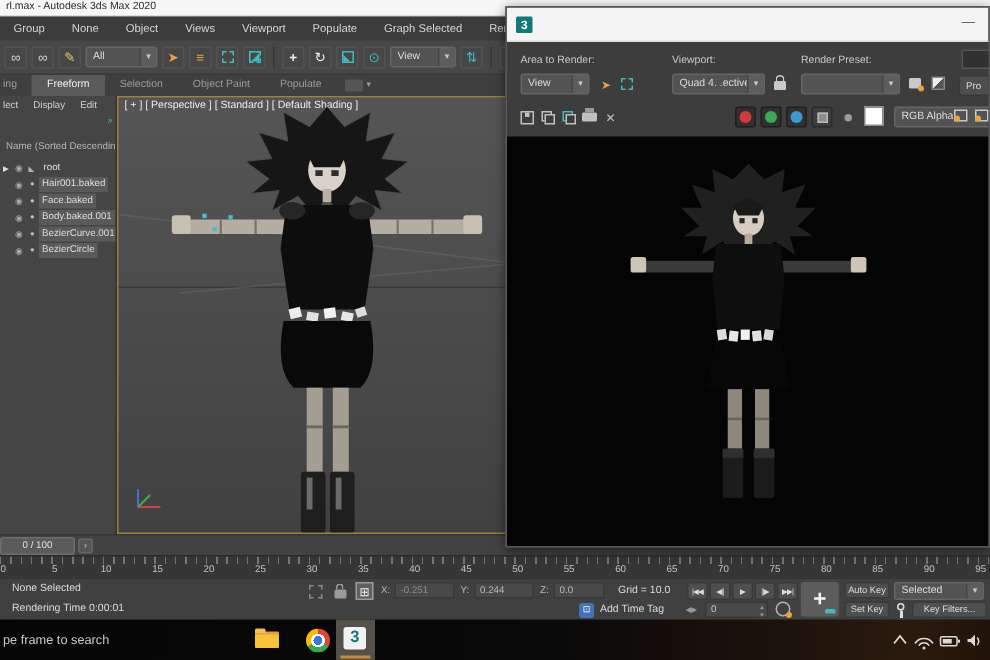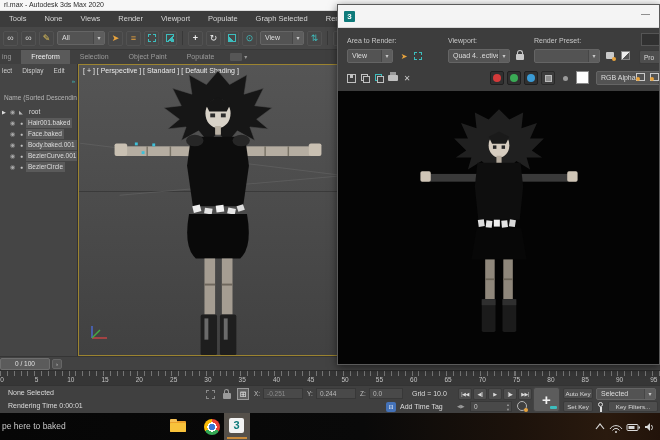--- a/index.html
+++ b/index.html
@@ -88,24 +88,24 @@
 <body>
 
 <div id="screen">
 
   <div class="titlebar">
     <span>rl.max - Autodesk 3ds Max 2020</span>
   </div>
 
   <div class="menubar">
 
-  <span class="menu-item">Tools</span>
+  <span class="menu-item">Group</span>
       <span class="menu-item">None</span>
+      <span class="menu-item">Object</span>
       <span class="menu-item">Views</span>
-      <span class="menu-item">Render</span>
       <span class="menu-item">Viewport</span>
       <span class="menu-item">Populate</span>
       <span class="menu-item">Graph Selected</span>
       <span class="menu-item">Rendering</span>
       <span class="menu-item">Civi</span>
     </div>
 
   <div class="toolbar">
     <span class="chip" style="color:#cfcfcf">∞</span>
     <span class="chip" style="color:#cfcfcf">∞</span>
@@ -450,21 +450,21 @@
     </span>
     <span class="btn" style="left:563px;top:15px;width:30px;height:11px">Set Key</span>
     <span style="position:absolute;left:597px;top:16px;width:8px;height:10px">
       <span style="position:absolute;top:0;left:1px;width:5px;height:5px;border:1px solid #e0e0e0;border-radius:50%"></span>
       <span style="position:absolute;top:5px;left:3px;width:1.5px;height:5px;background:#e0e0e0"></span>
     </span>
     <span class="btn" style="left:608px;top:15px;width:50px;height:11px">Key Filters...</span>
   </div>
 
   <div class="taskbar">
-    <span class="tb-search">pe here to baked</span>
+    <span class="tb-search">pe frame to search</span>
   </div>
   <span class="folder">
       <span class="tab"></span>
       <span class="front"></span>
     </span>
   <span class="chrome"></span>
   <span class="maxbtn">
     <span class="plate">3</span>
     <span class="uline"></span>
   </span>

